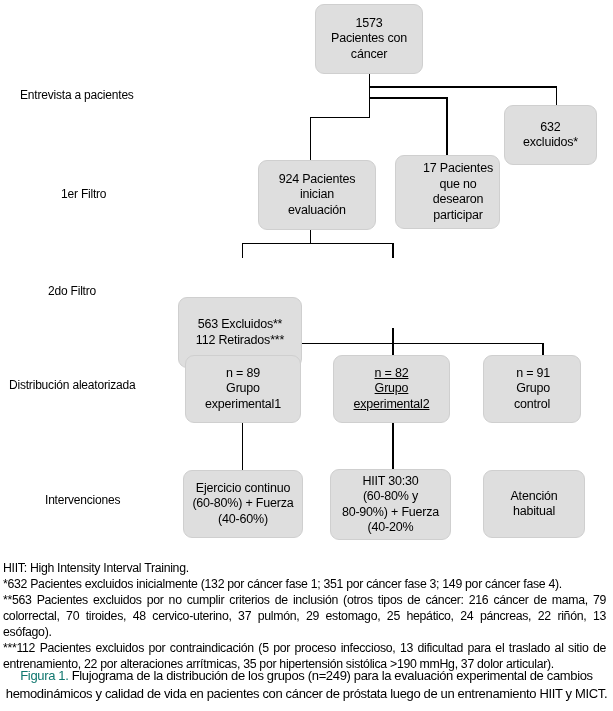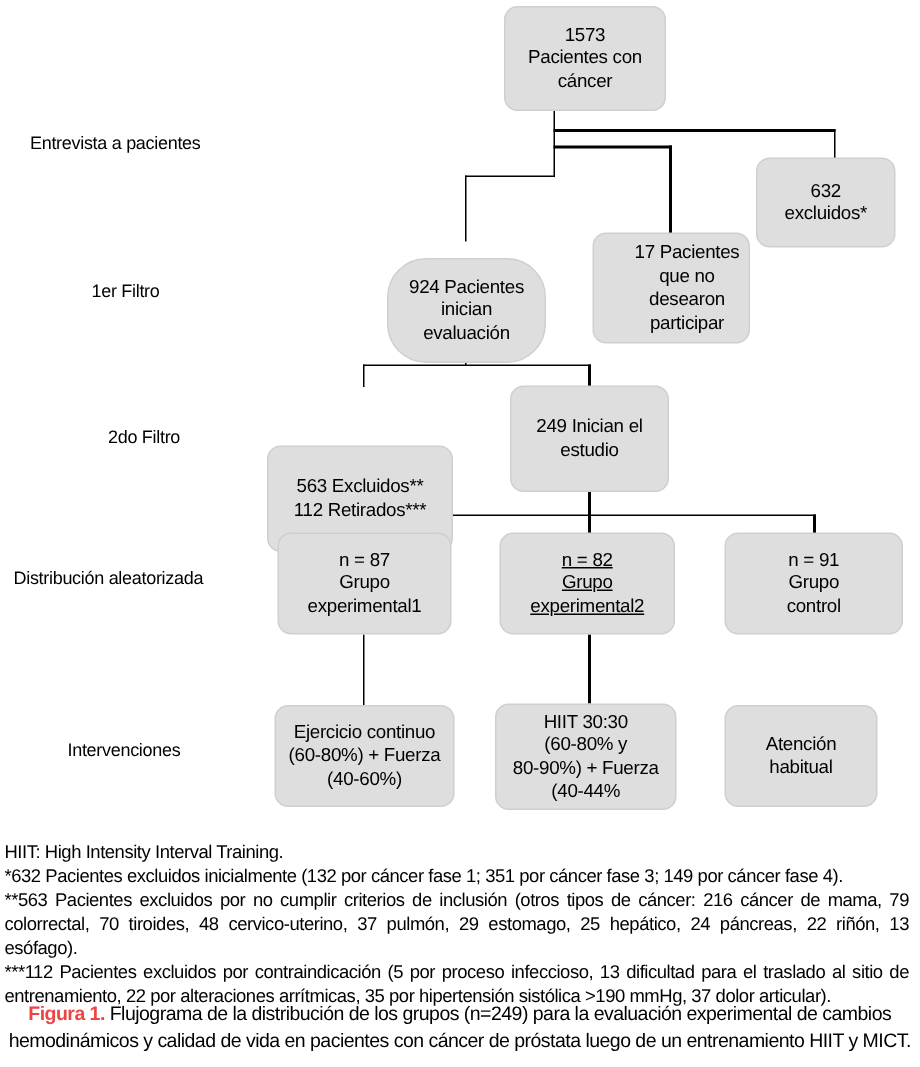--- a/index.html
+++ b/index.html
@@ -55,32 +55,32 @@
     position: absolute;
     left: 4px;
     top: 667px;
     width: 605px;
     text-align: center;
     font-size: 13px;
     line-height: 17.5px;
     letter-spacing: -0.35px;
   }
   .caption .fig-label {
-    color: #ef4444;
-    font-weight: bold;
+    color: #0f766e;
+    font-weight: normal;
   }
 </style>
 </head>
 <body>
 
 <div class="canvas">
 
   <div class="stage-label" style="left:20px; top:88px;">Entrevista a pacientes</div>
   <div class="stage-label" style="left:61px; top:187px;">1er Filtro</div>
-  <div class="stage-label" style="left:72px; top:284px;">2do Filtro</div>
+  <div class="stage-label" style="left:48px; top:284px;">2do Filtro</div>
   <div class="stage-label" style="left:9px; top:378px;">Distribución aleatorizada</div>
   <div class="stage-label" style="left:45px; top:493px;">Intervenciones</div>
 
   <div class="conn" style="left:368.5px; top:73px; width:1.5px; height:45px;"></div>
   <div class="conn" style="left:368.5px; top:86px; width:188px; height:1.5px;"></div>
   <div class="conn" style="left:555.5px; top:86px; width:1.5px; height:20px;"></div>
   <div class="conn" style="left:368.5px; top:97px; width:79px; height:1.5px;"></div>
   <div class="conn" style="left:446px; top:97px; width:1.5px; height:59px;"></div>
   <div class="conn" style="left:309.5px; top:116.5px; width:60px; height:1.5px;"></div>
   <div class="conn" style="left:309.5px; top:116.5px; width:1.5px; height:44px;"></div>
@@ -89,52 +89,50 @@
   <div class="conn" style="left:241.5px; top:242.5px; width:1.5px; height:15px;"></div>
   <div class="conn" style="left:392px; top:242.5px; width:1.5px; height:15px;"></div>
   <div class="conn" style="left:392px; top:328px; width:1.5px; height:16px;"></div>
   <div class="conn" style="left:241.5px; top:342.5px; width:302px; height:1.5px;"></div>
   <div class="conn" style="left:241.5px; top:342.5px; width:1.5px; height:13px;"></div>
   <div class="conn" style="left:392px; top:342.5px; width:1.5px; height:13px;"></div>
   <div class="conn" style="left:542px; top:342.5px; width:1.5px; height:13px;"></div>
   <div class="conn" style="left:241.5px; top:423px; width:1.5px; height:47px;"></div>
   <div class="conn" style="left:392px; top:423px; width:1.5px; height:46px;"></div>
 
-  <div class="node" style="left:315px; top:4px; width:108px; height:70px;margin-left:21px;">1573
+  <div class="node" style="left:315px; top:4px; width:108px; height:70px;">1573
 Pacientes con
 cáncer</div>
   <div class="node" style="left:504px; top:105px; width:93px; height:60px;">632
 excluidos*</div>
-  <div class="node" style="left:258px; top:172px; width:106px; height:70px;border-radius:26px;">924 Pacientes
+  <div class="node" style="left:258px; top:160px; width:118px; height:70px;">924 Pacientes
 inician
 evaluación</div>
   <div class="node" style="left:395px; top:155px; width:105px; height:74px;padding-left:24px;">17 Pacientes
 que no
 desearon
 participar</div>
   <div class="node" style="left:178px; top:257px; width:124px; height:71px;margin-top:40px;">563 Excluidos**
 112 Retirados***</div>
-  <div class="node" style="left:340px; top:257px; width:106px; height:71px;">249 Inician el
-estudio</div>
-  <div class="node" style="left:185px; top:355px; width:116px; height:68px;">n = 87
+  <div class="node" style="left:185px; top:355px; width:116px; height:68px;">n = 89
 Grupo
 experimental1</div>
   <div class="node" style="left:333px; top:355px; width:117px; height:68px;text-decoration:underline;">n = 82
 Grupo
 experimental2</div>
-  <div class="node" style="left:483px; top:355px; width:119px; height:68px;">n = 91
+  <div class="node" style="left:483px; top:355px; width:98px; height:68px;text-align:right;">n = 91
 Grupo
 control</div>
   <div class="node" style="left:183px; top:470px; width:120px; height:68px;">Ejercicio continuo
 (60-80%) + Fuerza
 (40-60%)</div>
   <div class="node" style="left:330px; top:469px; width:121px; height:71px;">HIIT 30:30
 (60-80% y
 80-90%) + Fuerza
-(40-44%</div>
+(40-20%</div>
   <div class="node" style="left:483px; top:470px; width:102px; height:68px;">Atención
 habitual</div>
 
   <div class="footnotes">
     <p>HIIT: High Intensity Interval Training.</p>
     <p>*632 Pacientes excluidos inicialmente (132 por cáncer fase 1; 351 por cáncer fase 3; 149 por cáncer fase 4).</p>
     <p class="justify">**563 Pacientes excluidos por no cumplir criterios de inclusión (otros tipos de cáncer: 216 cáncer de mama, 79 colorrectal, 70 tiroides, 48 cervico-uterino, 37 pulmón, 29 estomago, 25 hepático, 24 páncreas, 22 riñón, 13 esófago).</p>
     <p class="justify">***112 Pacientes excluidos por contraindicación (5 por proceso infeccioso, 13 dificultad para el traslado al sitio de entrenamiento, 22 por alteraciones arrítmicas, 35 por hipertensión sistólica &gt;190 mmHg, 37 dolor articular).</p>
   </div>
 

